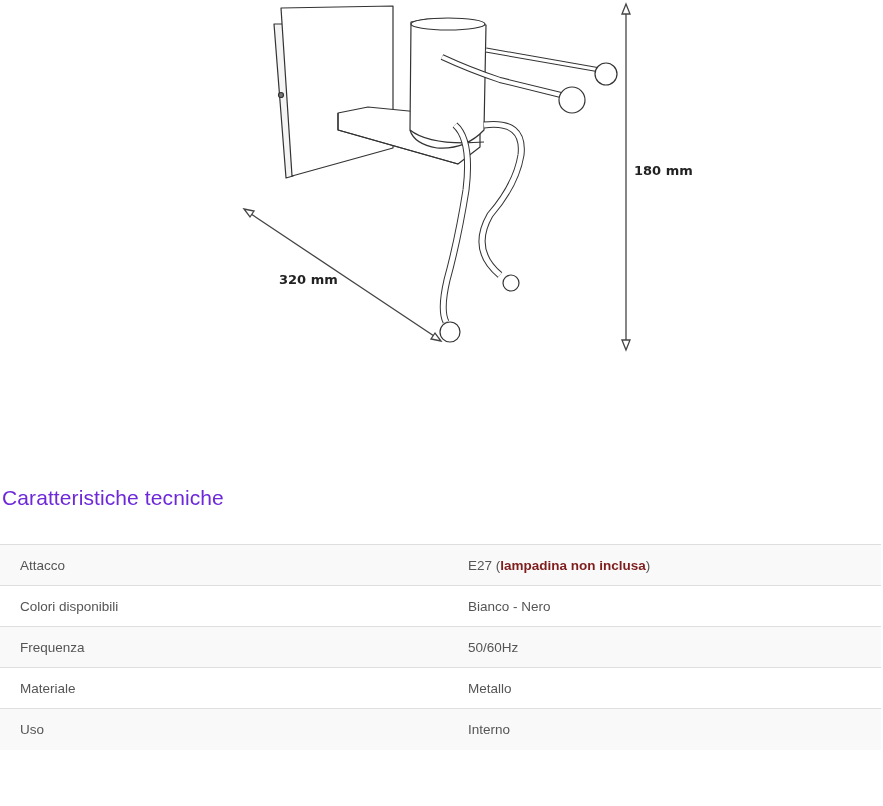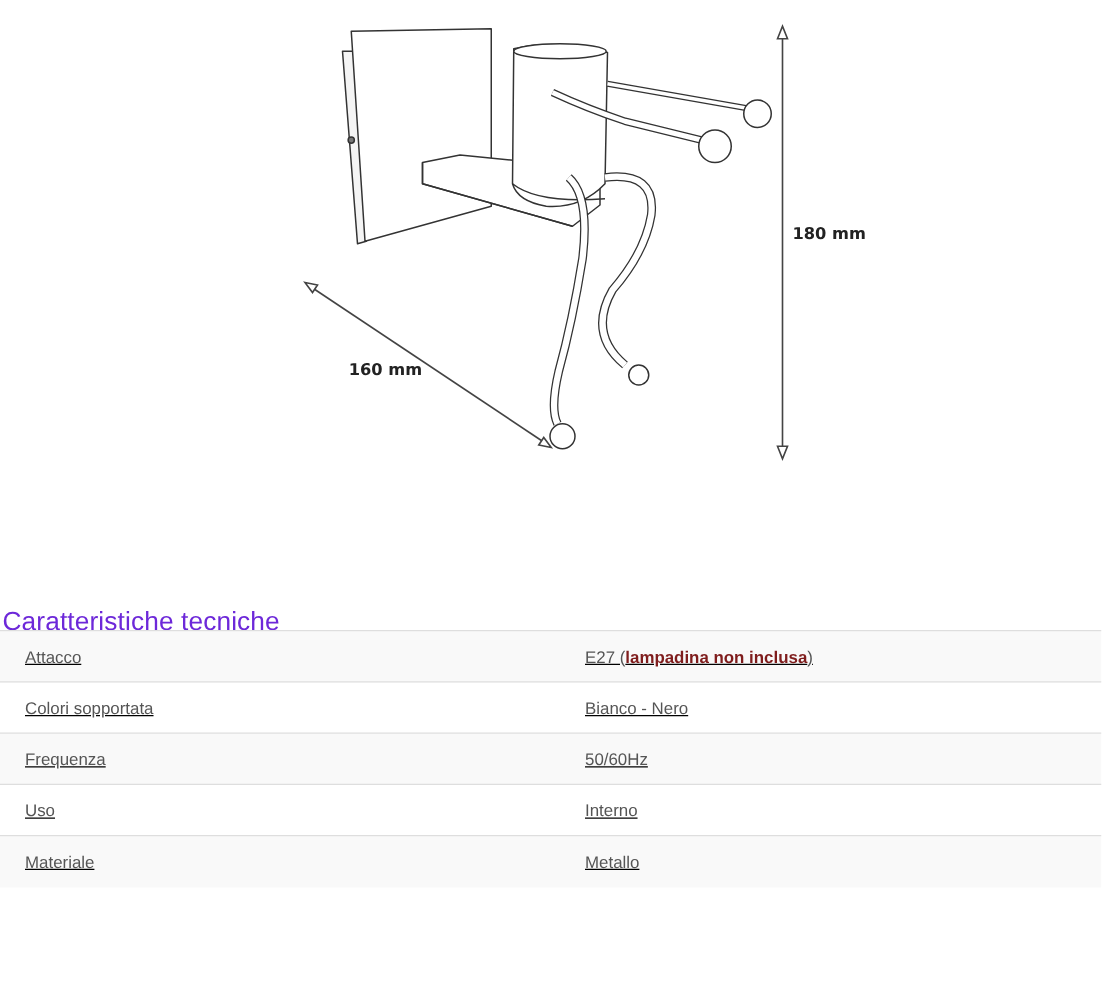--- a/index.html
+++ b/index.html
@@ -1,23 +1,23 @@
 <!DOCTYPE html>
 <html><head>
 <meta charset="utf-8">
 <style>
   html, body { margin:0; padding:0; background:#ffffff; }
   body { width:883px; height:806px; position:relative; overflow:hidden; font-family:"Liberation Sans", sans-serif; }
-  .figure { position:absolute; left:0; top:17px; width:798px; height:360px; }
+  .figure { position:absolute; left:0; top:0; width:798px; height:360px; }
   .figure svg { position:absolute; left:0; top:0; }
   .dim-label { position:absolute; font-family:"DejaVu Sans", sans-serif; font-weight:bold; font-size:13px; color:#222; }
   .dim-h { left:634px; top:163px; }
   .dim-d { left:279px; top:272px; }
   .section-title { position:absolute; left:2px; top:486px; font-size:21px; color:#6d28d9; margin:0; font-weight:normal; letter-spacing:0.1px; }
-  .specs { position:absolute; left:0; top:504px; width:881px; border-collapse:collapse;text-decoration:underline; }
+  .specs { position:absolute; left:0; top:544px; width:881px; border-collapse:collapse; }
   .specs tr { height:41px; border-top:1px solid #dedede; }
   .specs tr:nth-child(odd) { background:#f9f9f9; }
   .specs tr:last-child { border-bottom:none; }
   .specs td { font-size:13.5px; color:#555; padding:0; vertical-align:middle; }
   .specs td.k { padding-left:20px; width:448px; }
   .specs td.v { }
   .specs b { font-weight:bold; color:#7f1d1d; }
 </style>
 </head>
 <body>
@@ -61,41 +61,41 @@
       <path d="M622 340 L626 350 L630 340 Z" fill="#fff"></path>
     </g>
 
     <g stroke="#444" stroke-width="1.3" fill="none">
       <line x1="245" y1="210" x2="440" y2="340"></line>
       <path d="M244 209 L254 211 L250 217 Z" fill="#fff"></path>
       <path d="M441 341 L431 339 L435 333 Z" fill="#fff"></path>
     </g>
   </svg>
   <span class="dim-label dim-h">180 mm</span>
-  <span class="dim-label dim-d">160 mm</span>
+  <span class="dim-label dim-d">320 mm</span>
 </div>
 
 <h2 class="section-title">Caratteristiche tecniche</h2>
 
 <table class="specs">
   <tbody>
     <tr>
       <td class="k">Attacco</td>
       <td class="v"><span>E27 (</span><b>lampadina non inclusa</b><span>)</span></td>
     </tr>
     <tr>
-      <td class="k">Colori sopportata</td>
+      <td class="k">Colori disponibili</td>
       <td class="v">Bianco - Nero</td>
     </tr>
     <tr>
       <td class="k">Frequenza</td>
       <td class="v">50/60Hz</td>
     </tr>
     <tr>
+      <td class="k">Materiale</td>
+      <td class="v">Metallo</td>
+    </tr>
+    <tr>
       <td class="k">Uso</td>
       <td class="v">Interno</td>
-    </tr>
-    <tr>
-      <td class="k">Materiale</td>
-      <td class="v">Metallo</td>
     </tr>
   </tbody>
 </table>
 
 </body></html>

